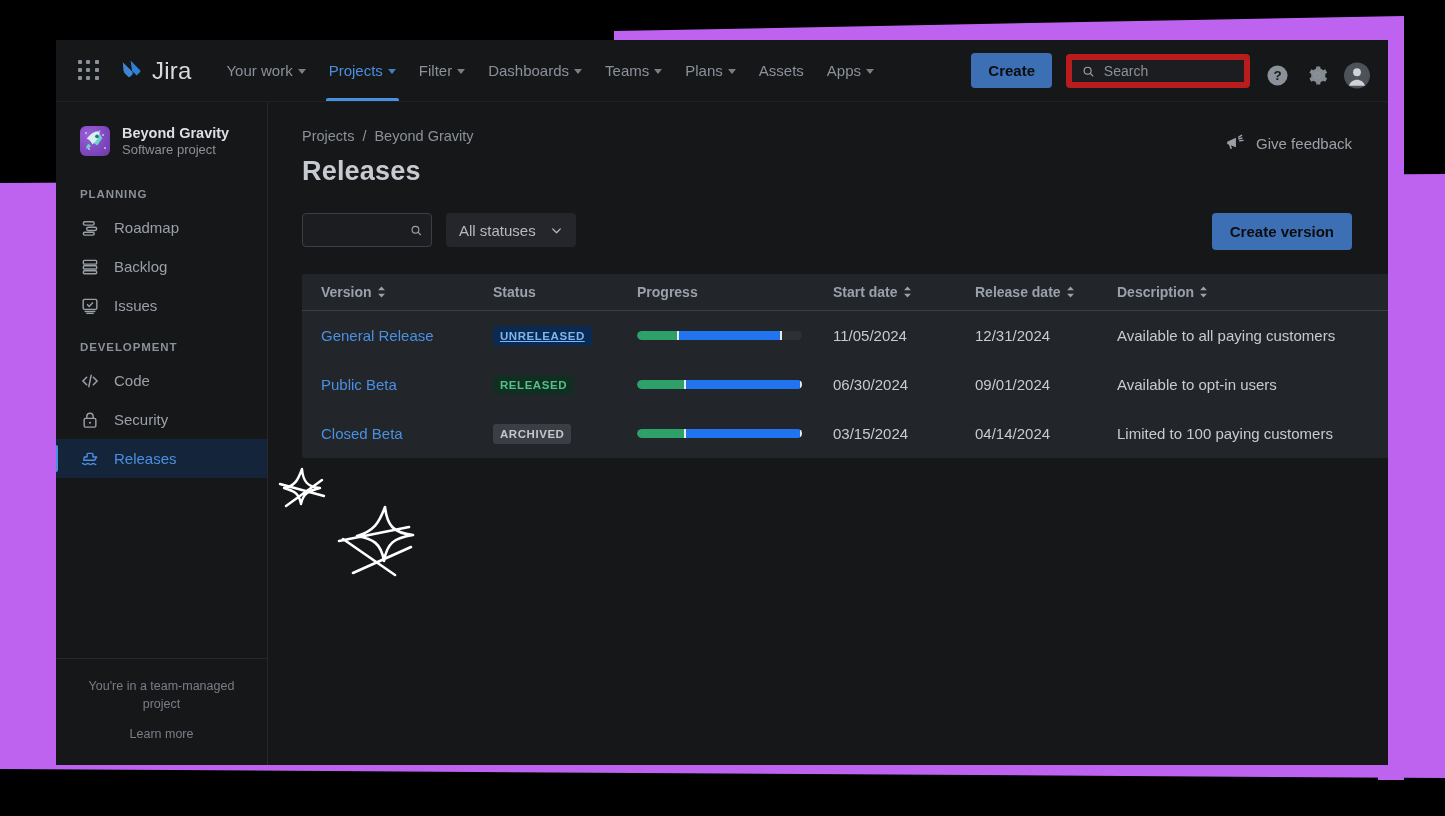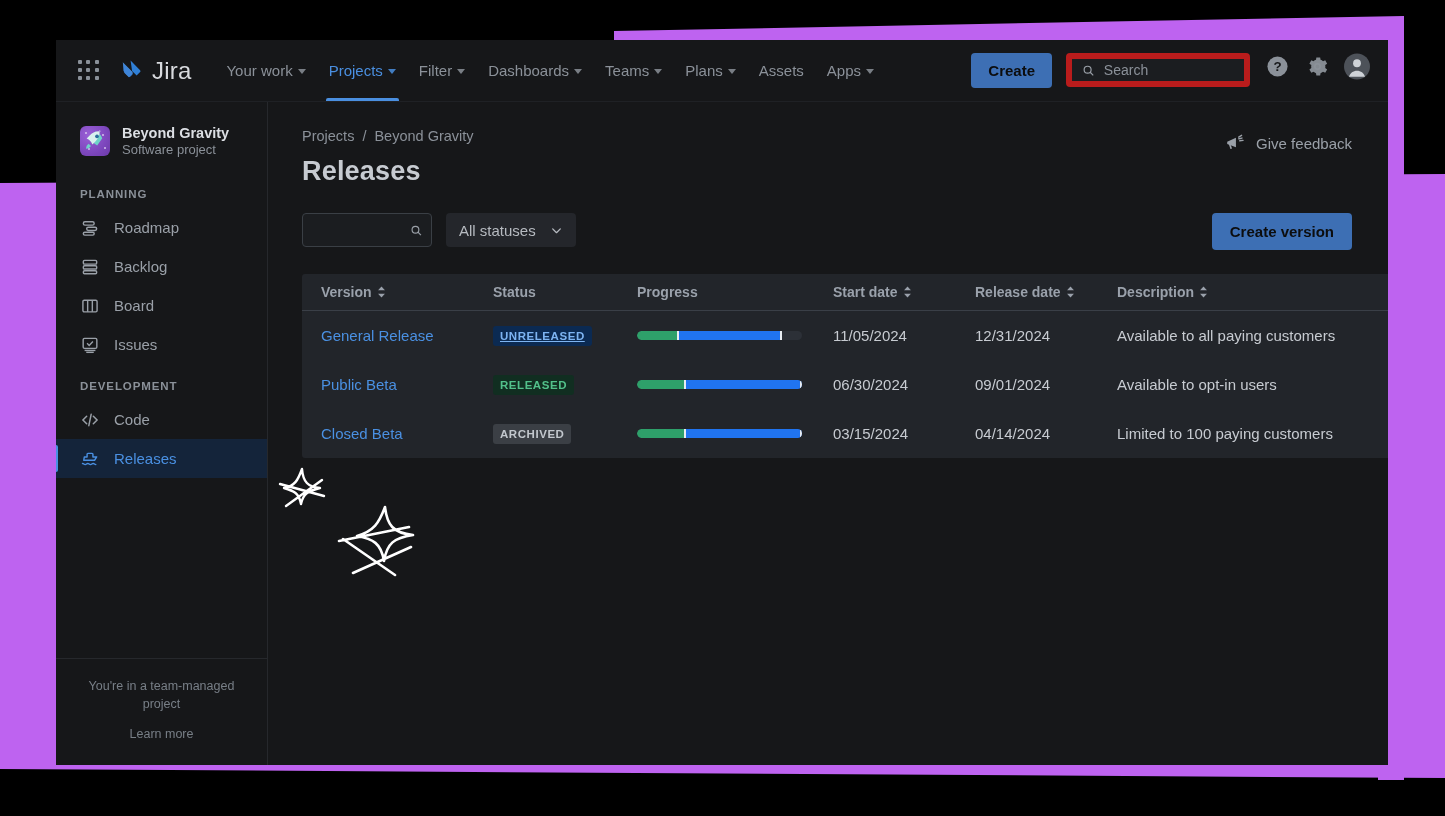--- a/index.html
+++ b/index.html
@@ -58,21 +58,21 @@
   }
   .nav-item.active { color: #4a8fe0; }
   .nav-item.active::after {
     content:""; position:absolute; left:8px; right:8px; bottom:0; height:3px;
     background:#4a8fe0; border-radius:2px 2px 0 0;
   }
   .caret { width: 0; height: 0; border-left: 4px solid transparent;
     border-right: 4px solid transparent; border-top: 5px solid currentColor;
     opacity: .85; margin-top: 2px; }
 
-  .nav-right { margin-left: auto; display: flex; align-items: flex-start; gap: 14px; }
+  .nav-right { margin-left: auto; display: flex; align-items: flex-end; gap: 14px; }
   #create-btn {
     background: #3d6fb4; color: #0c0d0e; font-size: 15px; font-weight: 600;
     border: none; border-radius: 4px; padding: 9px 17px; cursor: pointer;
     font-family: inherit;
   }
   #search-box {
     width: 184px; height: 34px; background: #1b1d20; border: 6px solid #b91c1c;
     border-radius: 4px; display: flex; align-items: center; padding: 0 10px; gap: 9px;
     cursor: text;
   }
@@ -333,28 +333,20 @@
 
         <div class="side-item">
           <svg width="20" height="20" viewBox="0 0 24 24" fill="none" stroke="#9aa0a8" stroke-width="1.7">
             <rect x="4" y="4" width="16" height="4.5" rx="1.4"></rect>
               <rect x="4" y="10.5" width="16" height="4" rx="1.4"></rect>
               <rect x="4" y="16.5" width="16" height="3.5" rx="1.4"></rect>
           </svg>
           <span>Backlog</span>
         </div>
 
-        <div class="side-item">
-          <svg width="20" height="20" viewBox="0 0 24 24" fill="none" stroke="#9aa0a8" stroke-width="1.7">
-            <rect x="3.5" y="5" width="17" height="14" rx="1.6"></rect>
-              <line x1="9.2" y1="5" x2="9.2" y2="19"></line>
-              <line x1="14.8" y1="5" x2="14.8" y2="19"></line>
-          </svg>
-          <span>Board</span>
-        </div>
 
 
         <div class="side-item">
           <svg width="20" height="20" viewBox="0 0 24 24" fill="none" stroke="#9aa0a8" stroke-width="1.7">
             <rect x="3.8" y="4" width="16.4" height="12" rx="1.6"></rect>
               <polyline points="8.5,10 11,12.5 15.5,7.8"></polyline>
               <line x1="5.5" y1="18.5" x2="18.5" y2="18.5"></line>
               <line x1="7.5" y1="20.8" x2="16.5" y2="20.8"></line>
           </svg>
           <span>Issues</span>
@@ -364,20 +356,28 @@
 
         <div class="side-item">
           <svg width="20" height="20" viewBox="0 0 24 24" fill="none" stroke="#9aa0a8" stroke-width="1.8" stroke-linecap="round">
             <polyline points="8,7.5 3.5,12 8,16.5"></polyline>
               <polyline points="16,7.5 20.5,12 16,16.5"></polyline>
               <line x1="13.4" y1="5.2" x2="10.6" y2="18.8"></line>
           </svg>
           <span>Code</span>
         </div>
 
+        <div class="side-item">
+          <svg width="20" height="20" viewBox="0 0 24 24" fill="none" stroke="#9aa0a8" stroke-width="1.7">
+            <rect x="5" y="10" width="14" height="10.5" rx="1.7"></rect>
+              <path d="M8.2 10V7.6a3.8 3.8 0 0 1 7.6 0V10"></path>
+              <circle cx="12" cy="15.3" r="1.3" fill="#9aa0a8" stroke="none"></circle>
+          </svg>
+          <span>Security</span>
+        </div>
 
         <div class="side-item active">
           <svg width="20" height="20" viewBox="0 0 24 24" fill="none" stroke="#4a90e2" stroke-width="1.7" stroke-linejoin="round">
             <path d="M4.5 13.5h13l2.5-4h-4.5V6.2a1 1 0 0 0-1-1h-5a1 1 0 0 0-1 1v3.3H5.2z"></path>
             <path d="M3 17.4c1.6 0 1.6 1.3 3.2 1.3s1.6-1.3 3.2-1.3 1.6 1.3 3.2 1.3 1.6-1.3 3.2-1.3 1.6 1.3 3.2 1.3" stroke-linecap="round"></path>
           </svg>
           <span>Releases</span>
         </div>
 
         <div id="sidebar-footer">

